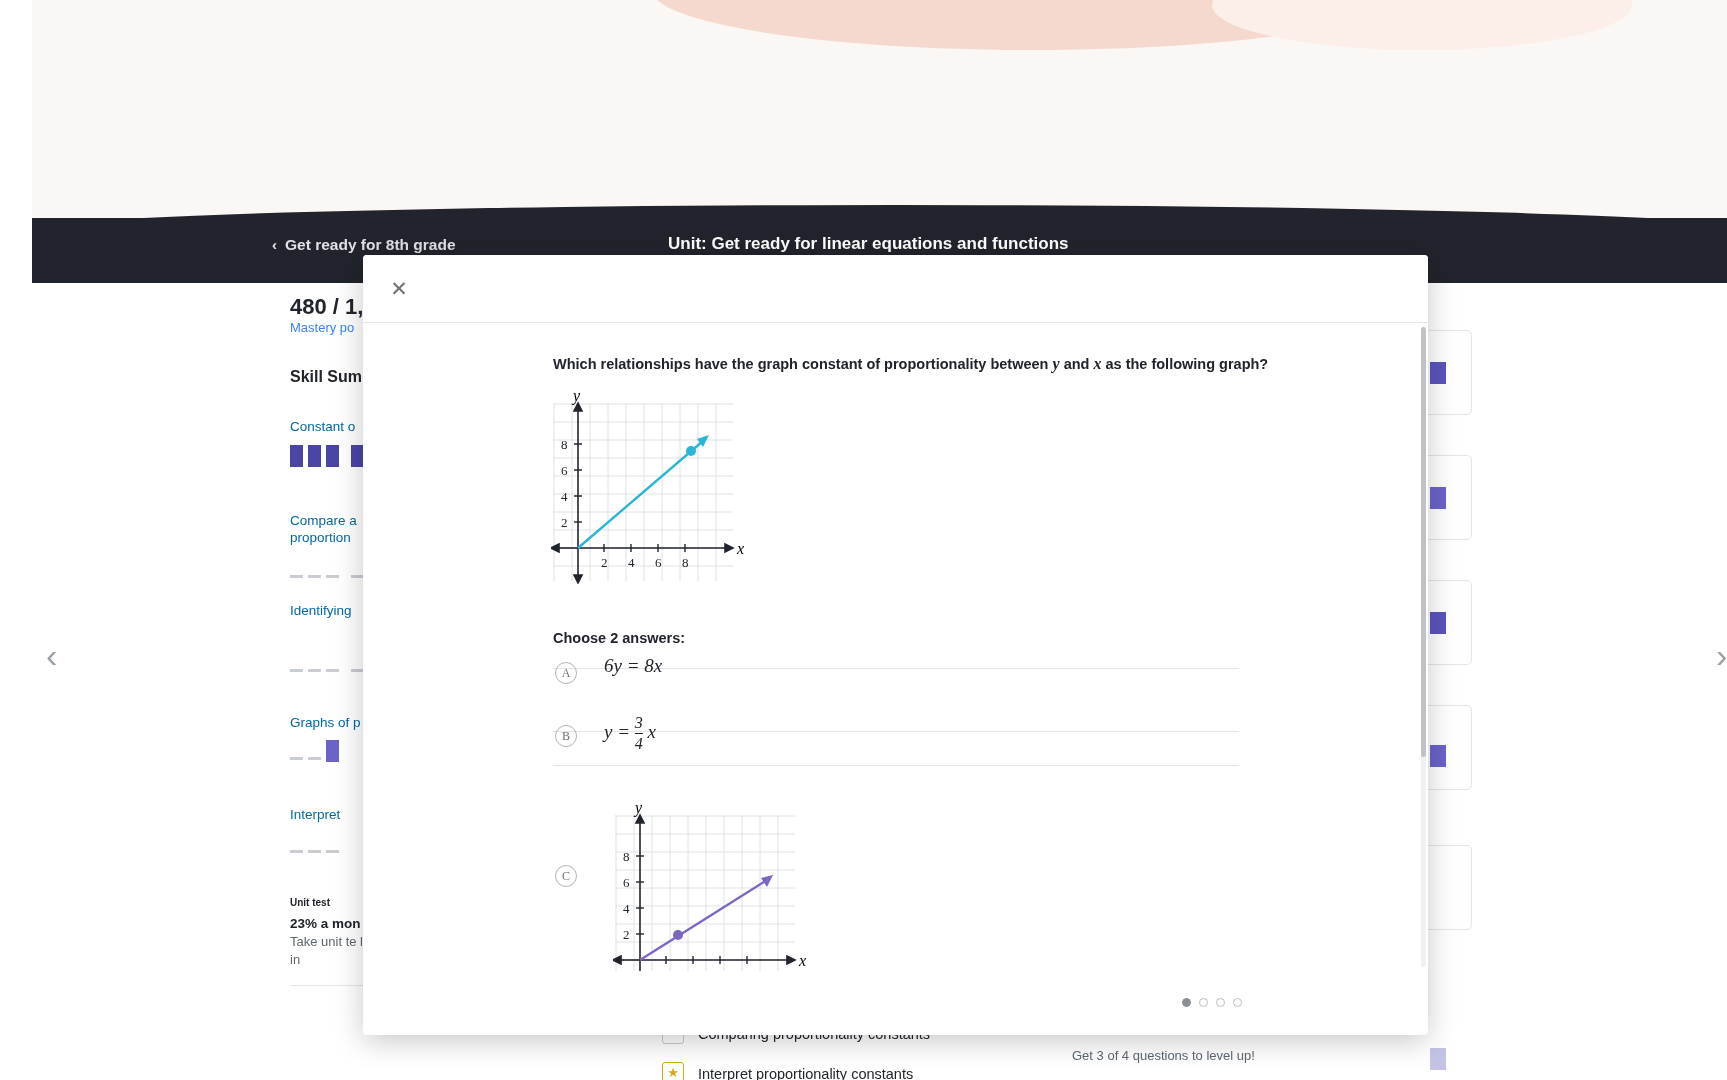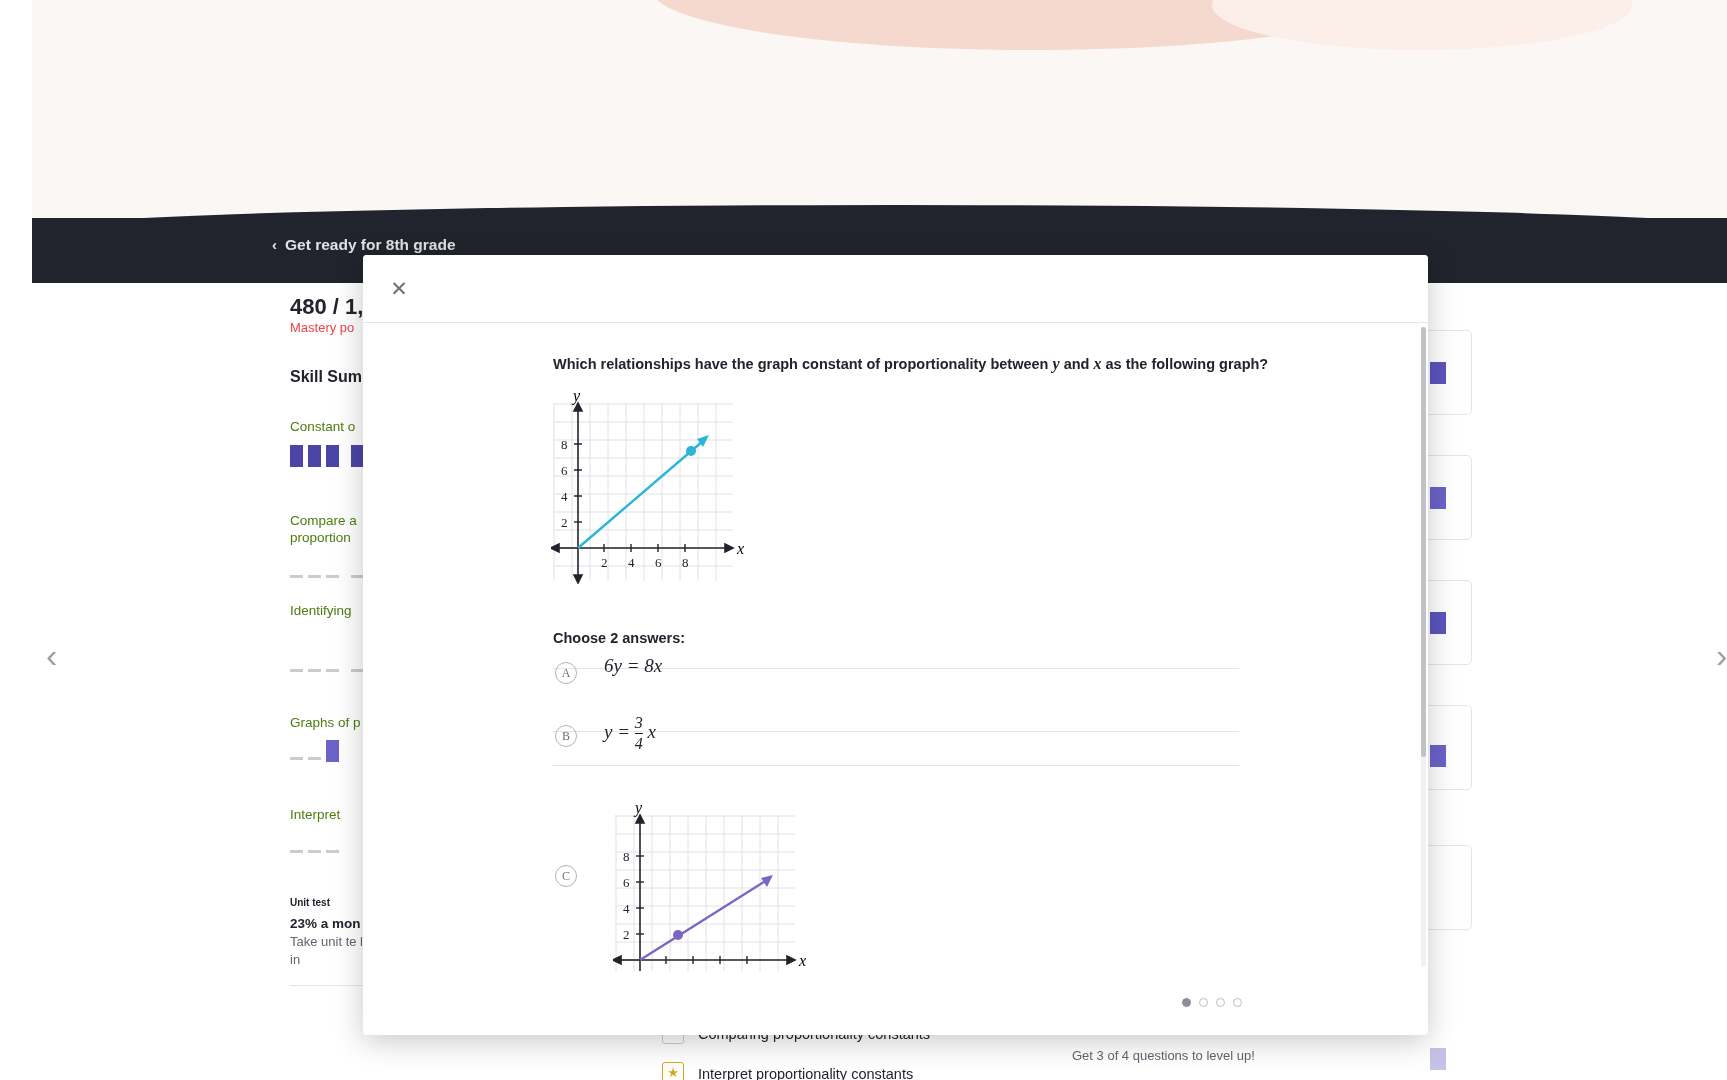--- a/index.html
+++ b/index.html
@@ -43,24 +43,24 @@
     position:absolute; left:240px; top:236px; font-size:15.5px; color:#dfe2e6; font-weight:600;
   }
   .nav-back .chev { color:#dfe2e6; margin-right:8px; font-size:15px;}
   .nav-unit {
     position:absolute; left:636px; top:234px; font-size:17px; color:#ffffff; font-weight:700;
   }
 
   .bg-body { position:absolute; left:0; top:283px; width:1727px; height:797px; background:#ffffff; }
 
   .mastery-score { position:absolute; left:258px; top:294px; font-size:22px; font-weight:700; color:#21242c; }
-  .mastery-sub { position:absolute; left:258px; top:320px; font-size:13px; color:#ef4444; }
+  .mastery-sub { position:absolute; left:258px; top:320px; font-size:13px; color:#3b82f6; }
   .skill-summary { position:absolute; left:258px; top:368px; font-size:16px; font-weight:700; color:#21242c; }
 
-  .skill-row { position:absolute; left:258px; font-size:13.5px; color:#4d7c0f; line-height:17px; }
+  .skill-row { position:absolute; left:258px; font-size:13.5px; color:#0369a1; line-height:17px; }
 
   .bar { display:inline-block; width:13px; height:22px; margin-right:3px; }
   .bar-stack { position:absolute; display:flex; gap:9px; }
   .bar-group { display:flex; gap:2px; }
   .bar.filled { background:#4b45a5; }
   .bar.filled2 { background:#6b63c9; }
   .bar.dash { background:transparent; border-bottom:3px solid #c9ccd1; height:20px; }
   .bar.dashred { background:transparent; border-bottom:3px solid #e5b7a8; height:20px; }
 
   .unit-test-title { position:absolute; left:258px; top:897px; font-size:10px; font-weight:700; color:#21242c;}
@@ -165,20 +165,21 @@
     <div class="bg-blob1"></div>
     <div class="bg-blob2"></div>
   </div>
   <div class="bg-wave"></div>
 
   <div class="navbar-wave"></div>
   <div class="navbar"></div>
   <div class="nav-back">
     <span class="chev">‹</span><span>Get ready for 8th grade</span>
   </div>
+  <div class="nav-unit">Unit: Get ready for linear equations and functions</div>
 
   <div class="bg-body"></div>
 
   <div class="mastery-score">480 / 1,</div>
   <div class="mastery-sub">Mastery po</div>
   <div class="skill-summary">Skill Summ</div>
 
   <div class="skill-row" style="top:418px;">Constant o</div>
   <div class="bar-stack" style="left:258px; top:445px;">
     <span class="bar-group">

